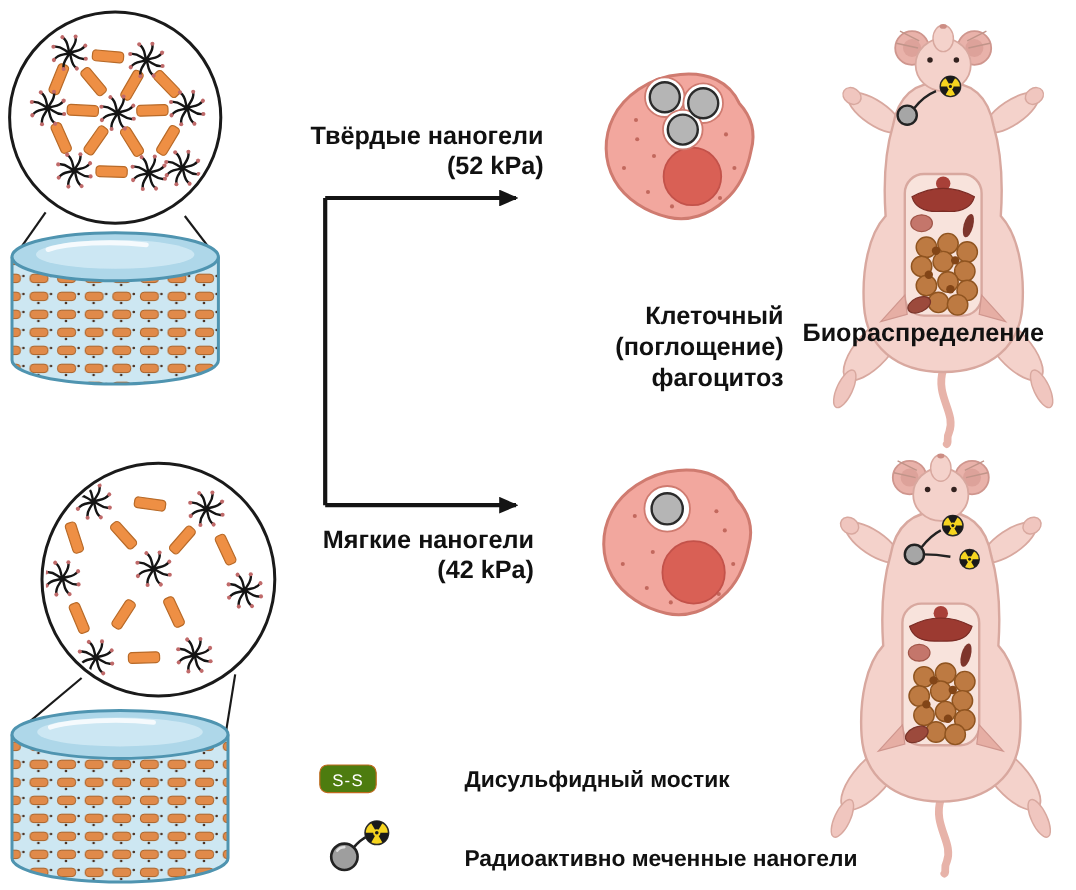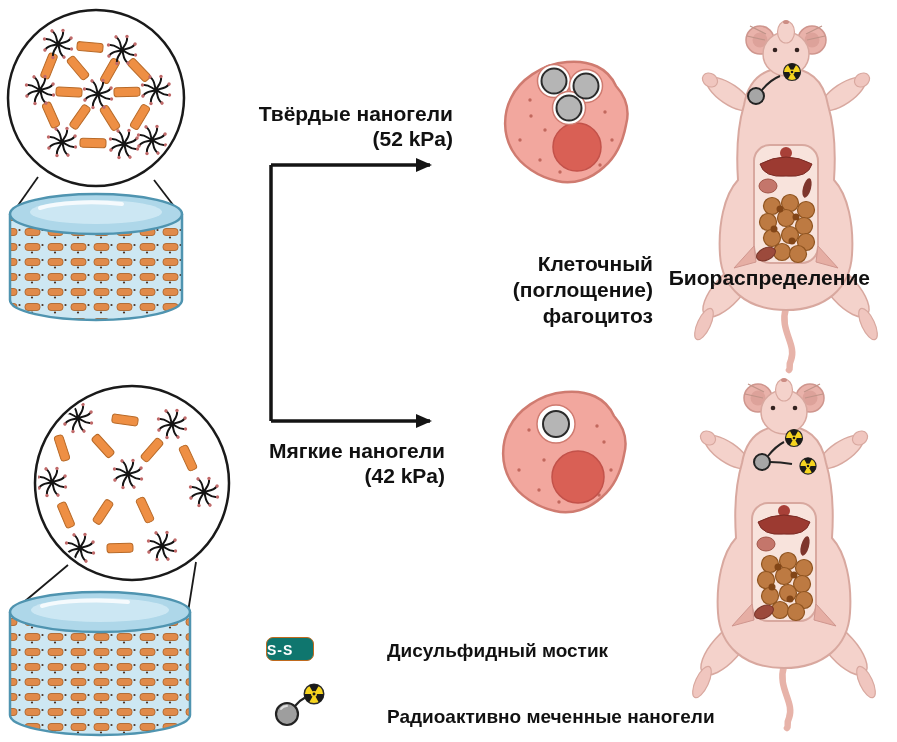--- a/index.html
+++ b/index.html
@@ -8,22 +8,22 @@
     font-family:"Liberation Sans","DejaVu Sans",sans-serif;
   }
   .canvas svg.layer{position:absolute;left:0;top:0;}
   .lbl{position:absolute;font-weight:700;color:#111;text-align:center;}
   .lbl span{display:block;text-align:right;}
   .branch-lbl{font-size:21px;line-height:25px;}
   .stage-lbl{font-size:21px;line-height:26px;}
   .legend-lbl{font-size:19px;line-height:23px;text-align:left;white-space:nowrap;margin-left:35px;}
   .ss-chip{
     position:absolute;left:266px;top:637px;width:48px;height:24px;
-    background:#0f766e;border:1px solid #c06a1e;border-radius:7px;
-    color:#fff;font-weight:700;font-size:14px;line-height:24px;text-align:left;
+    background:#4d7c0f;border:1px solid #c06a1e;border-radius:7px;
+    color:#fff;font-weight:400;font-size:14px;line-height:24px;text-align:center;
     letter-spacing:1px;box-sizing:border-box;
   }
 </style>
 </head>
 <body>
 
 <div class="canvas">
 
 <svg class="layer" width="897" height="742" viewBox="0 0 897 742">
   <defs>

